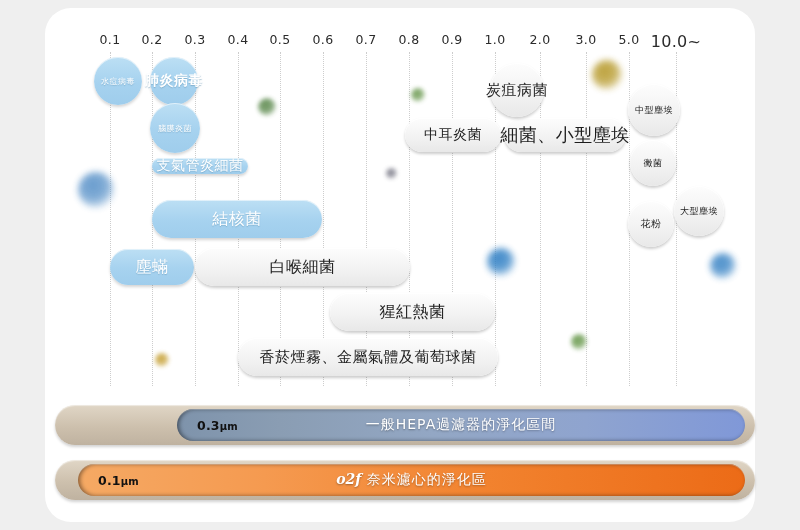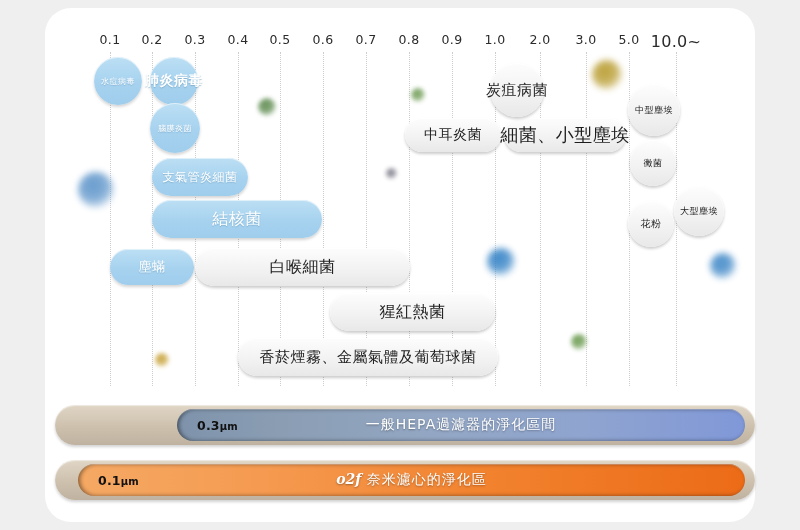--- a/index.html
+++ b/index.html
@@ -131,23 +131,23 @@
       <div class="blob big" style="left: 487px; top: 248px; width: 28px; height: 28px; background: radial-gradient(circle at 42% 38%, rgb(47, 127, 196) 0%, rgba(47, 127, 196, 0.8) 45%, rgba(47, 127, 196, 0.133) 78%, transparent 100%);"></div>
       <div class="blob big" style="left: 710px; top: 253px; width: 26px; height: 26px; background: radial-gradient(circle at 42% 38%, rgb(61, 134, 198) 0%, rgba(61, 134, 198, 0.8) 45%, rgba(61, 134, 198, 0.133) 78%, transparent 100%);"></div>
       <div class="blob" style="left: 571px; top: 334px; width: 16px; height: 16px; background: radial-gradient(circle at 42% 38%, rgb(106, 154, 78) 0%, rgba(106, 154, 78, 0.8) 45%, rgba(106, 154, 78, 0.133) 78%, transparent 100%);"></div>
       <div class="blob" style="left: 155px; top: 353px; width: 14px; height: 14px; background: radial-gradient(circle at 42% 38%, rgb(200, 163, 58) 0%, rgba(200, 163, 58, 0.8) 45%, rgba(200, 163, 58, 0.133) 78%, transparent 100%);"></div>
       <div class="blob" style="left: 342px; top: 303px; width: 8px; height: 8px; background: radial-gradient(circle at 42% 38%, rgb(154, 154, 164) 0%, rgba(154, 154, 164, 0.8) 45%, rgba(154, 154, 164, 0.133) 78%, transparent 100%);"></div>
     </div>
   <div id="particles">
       <div class="pill blue circle" style="left: 94px; top: 57px; width: 48px; height: 48px; font-size: 8px;">水痘病毒</div>
       <div class="pill blue circle" style="left: 150px; top: 57px; width: 48px; height: 48px; font-size: 14px; font-weight: bold;">肺炎病毒</div>
       <div class="pill blue circle" style="left: 150px; top: 103px; width: 50px; height: 50px; font-size: 8px;">腦膜炎菌</div>
-      <div class="pill blue" style="left: 152px; top: 158px; width: 96px; height: 38px; font-size: 12px;">支氣管炎細菌</div>
+      <div class="pill blue" style="left: 152px; top: 158px; width: 96px; height: 16px; font-size: 14px;">支氣管炎細菌</div>
       <div class="pill blue" style="left: 152px; top: 200px; width: 170px; height: 38px; font-size: 16px;">結核菌</div>
-      <div class="pill blue" style="left: 110px; top: 249px; width: 84px; height: 36px; font-size: 13px;">塵蟎</div>
+      <div class="pill blue" style="left: 110px; top: 249px; width: 84px; height: 36px; font-size: 16px;">塵蟎</div>
       <div class="pill white" style="left: 195px; top: 248px; width: 215px; height: 38px; font-size: 16px;">白喉細菌</div>
       <div class="pill white" style="left: 330px; top: 293px; width: 165px; height: 38px; font-size: 16px;">猩紅熱菌</div>
       <div class="pill white" style="left: 238px; top: 338px; width: 260px; height: 38px; font-size: 15px;">香菸煙霧、金屬氣體及葡萄球菌</div>
       <div class="pill white" style="left: 405px; top: 118px; width: 96px; height: 34px; font-size: 14px;">中耳炎菌</div>
       <div class="pill white" style="left: 504px; top: 118px; width: 122px; height: 34px; font-size: 18px;">細菌、小型塵埃</div>
       <div class="pill white circle" style="left: 490px; top: 63px; width: 54px; height: 54px; font-size: 15px;">炭疽病菌</div>
       <div class="pill white circle" style="left: 628px; top: 84px; width: 52px; height: 52px; font-size: 9px;">中型塵埃</div>
       <div class="pill white circle" style="left: 630px; top: 140px; width: 46px; height: 46px; font-size: 9px;">黴菌</div>
       <div class="pill white circle" style="left: 674px; top: 186px; width: 50px; height: 50px; font-size: 9px;">大型塵埃</div>
       <div class="pill white circle" style="left: 628px; top: 201px; width: 46px; height: 46px; font-size: 10px;">花粉</div>

